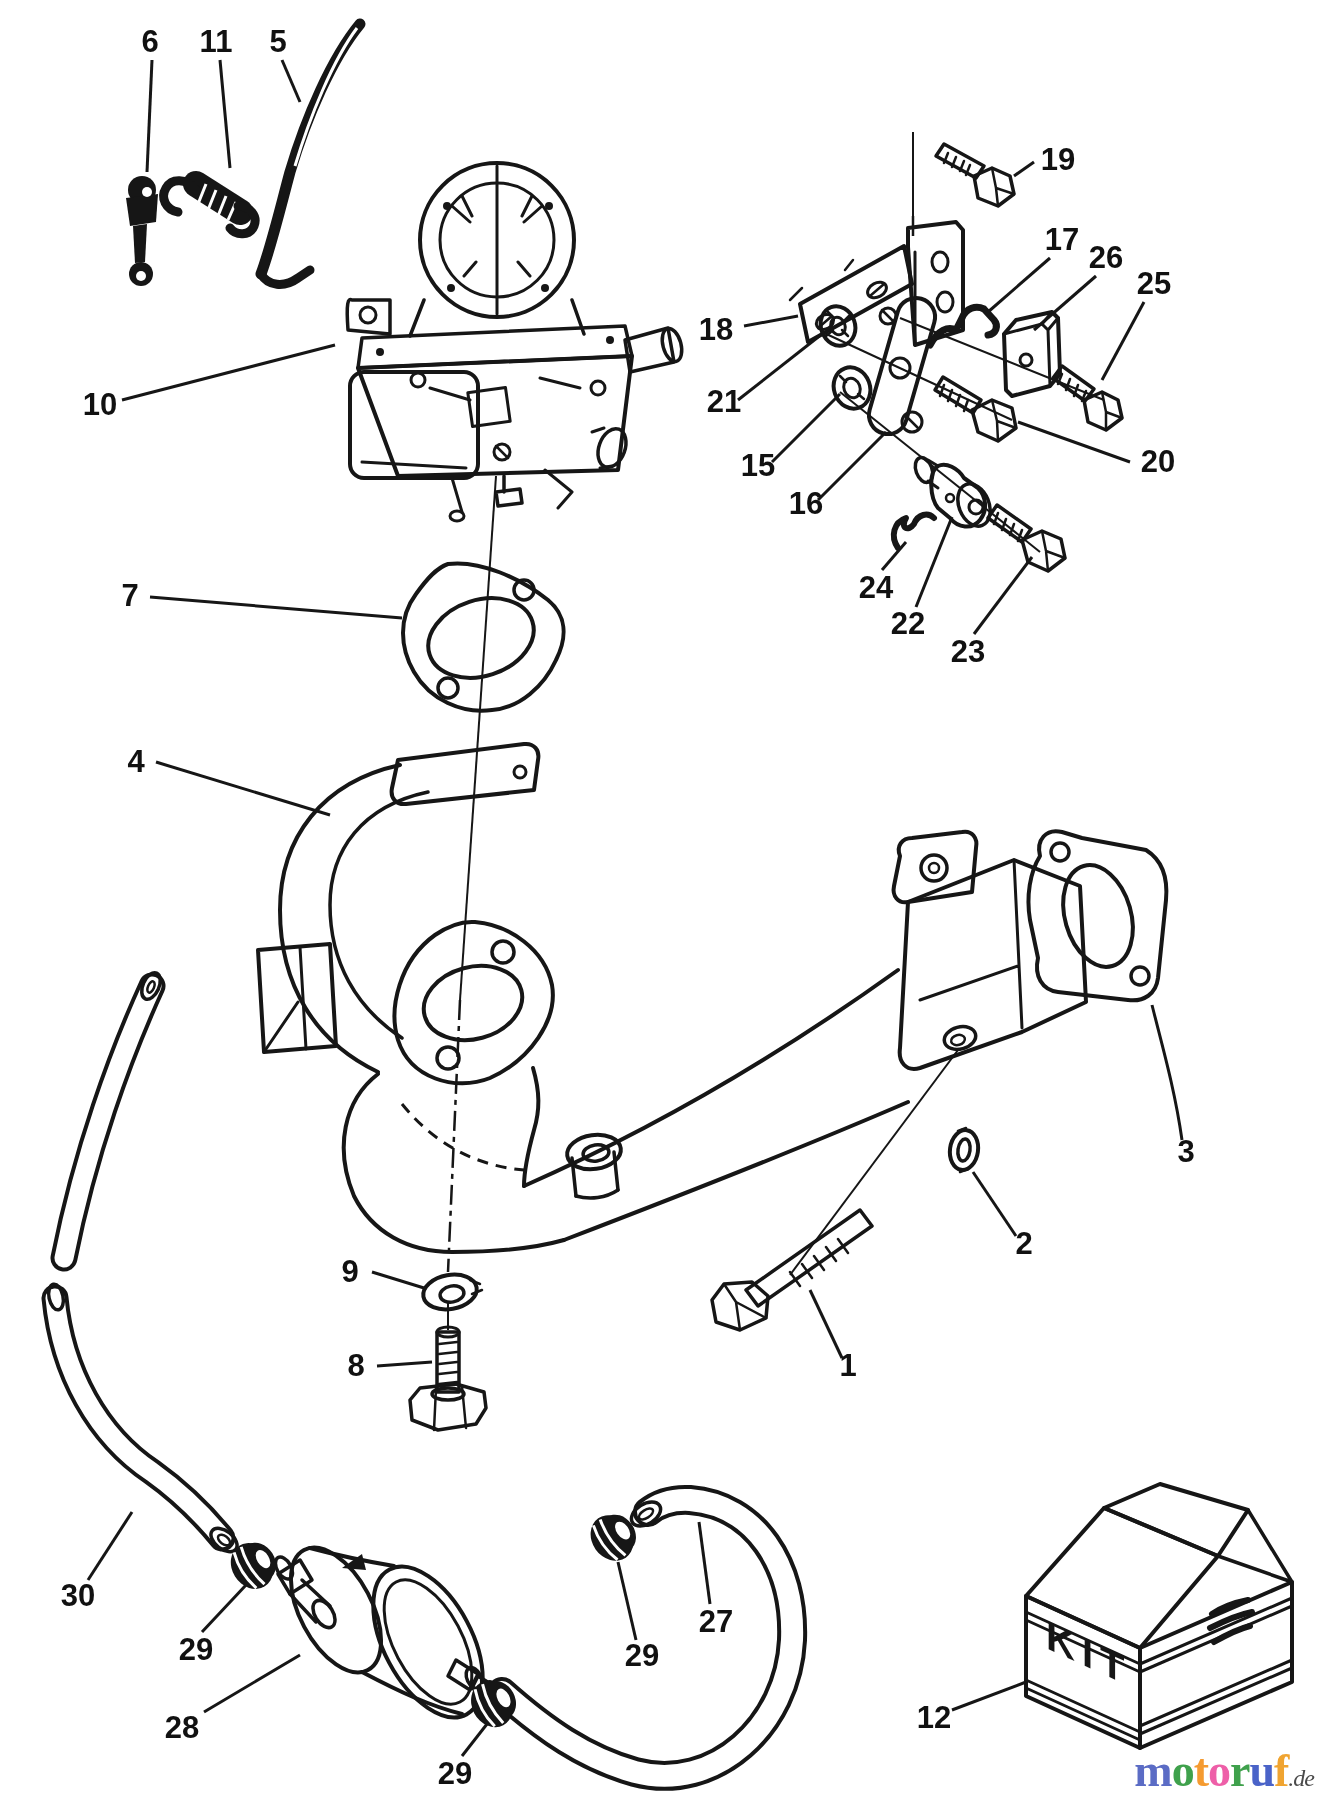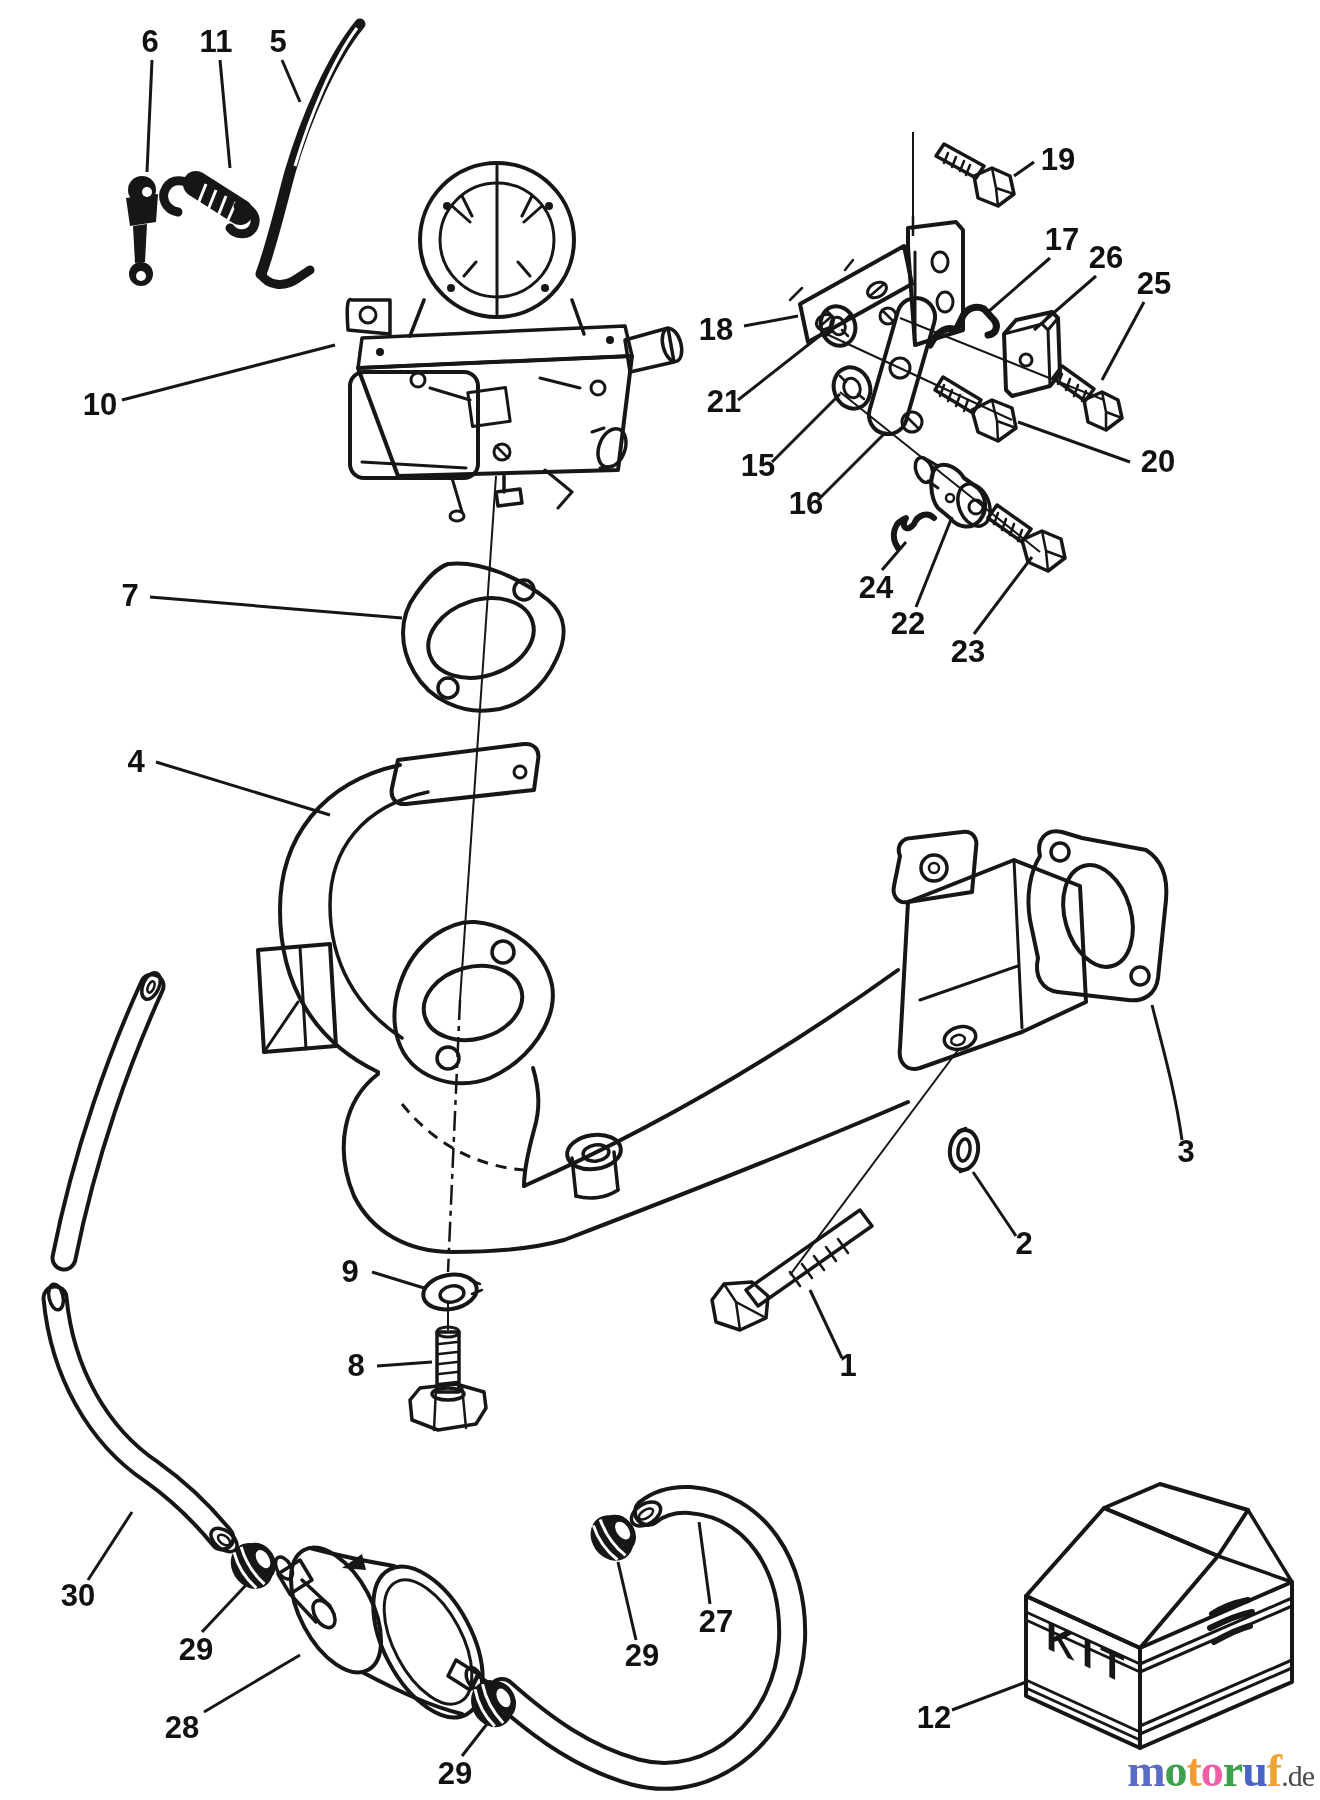--- a/index.html
+++ b/index.html
@@ -15,21 +15,21 @@
   .tube27-o{stroke:#161616;stroke-width:30;fill:none;stroke-linecap:round;}
   .tube27-i{stroke:#ffffff;stroke-width:22;fill:none;stroke-linecap:round;}
   .dashdot{stroke:#161616;stroke-width:2.5;fill:none;stroke-dasharray:20 6 5 6;}
   .dash{stroke:#161616;stroke-width:3;fill:none;stroke-dasharray:11 8;}
   .axis{stroke:#161616;stroke-width:2;fill:none;}
   .leader{stroke:#161616;stroke-width:3;fill:none;}
   .num{font:700 31px "Liberation Sans",sans-serif;fill:#111111;}
   .kitword{font:700 40px "Liberation Sans",sans-serif;fill:#161616;letter-spacing:7px;}
   .watermark{position:absolute;right:6px;bottom:6px;font-family:"Liberation Serif",serif;
              font-size:46px;font-weight:700;letter-spacing:-1px;line-height:1;}
-  .watermark .suffix{font-size:30px;font-weight:400;}
+  .watermark .suffix{font-size:24px;font-weight:400;font-style:italic;}
 </style>
 </head>
 <body>
 
 <div class="canvas">
 <svg width="1320" height="1800" viewBox="0 0 1320 1800">
 
   <g>
     <path class="axis" d="M496,476 L460,1000"></path>
     <path class="dashdot" d="M460,1000 L448,1272"></path>

